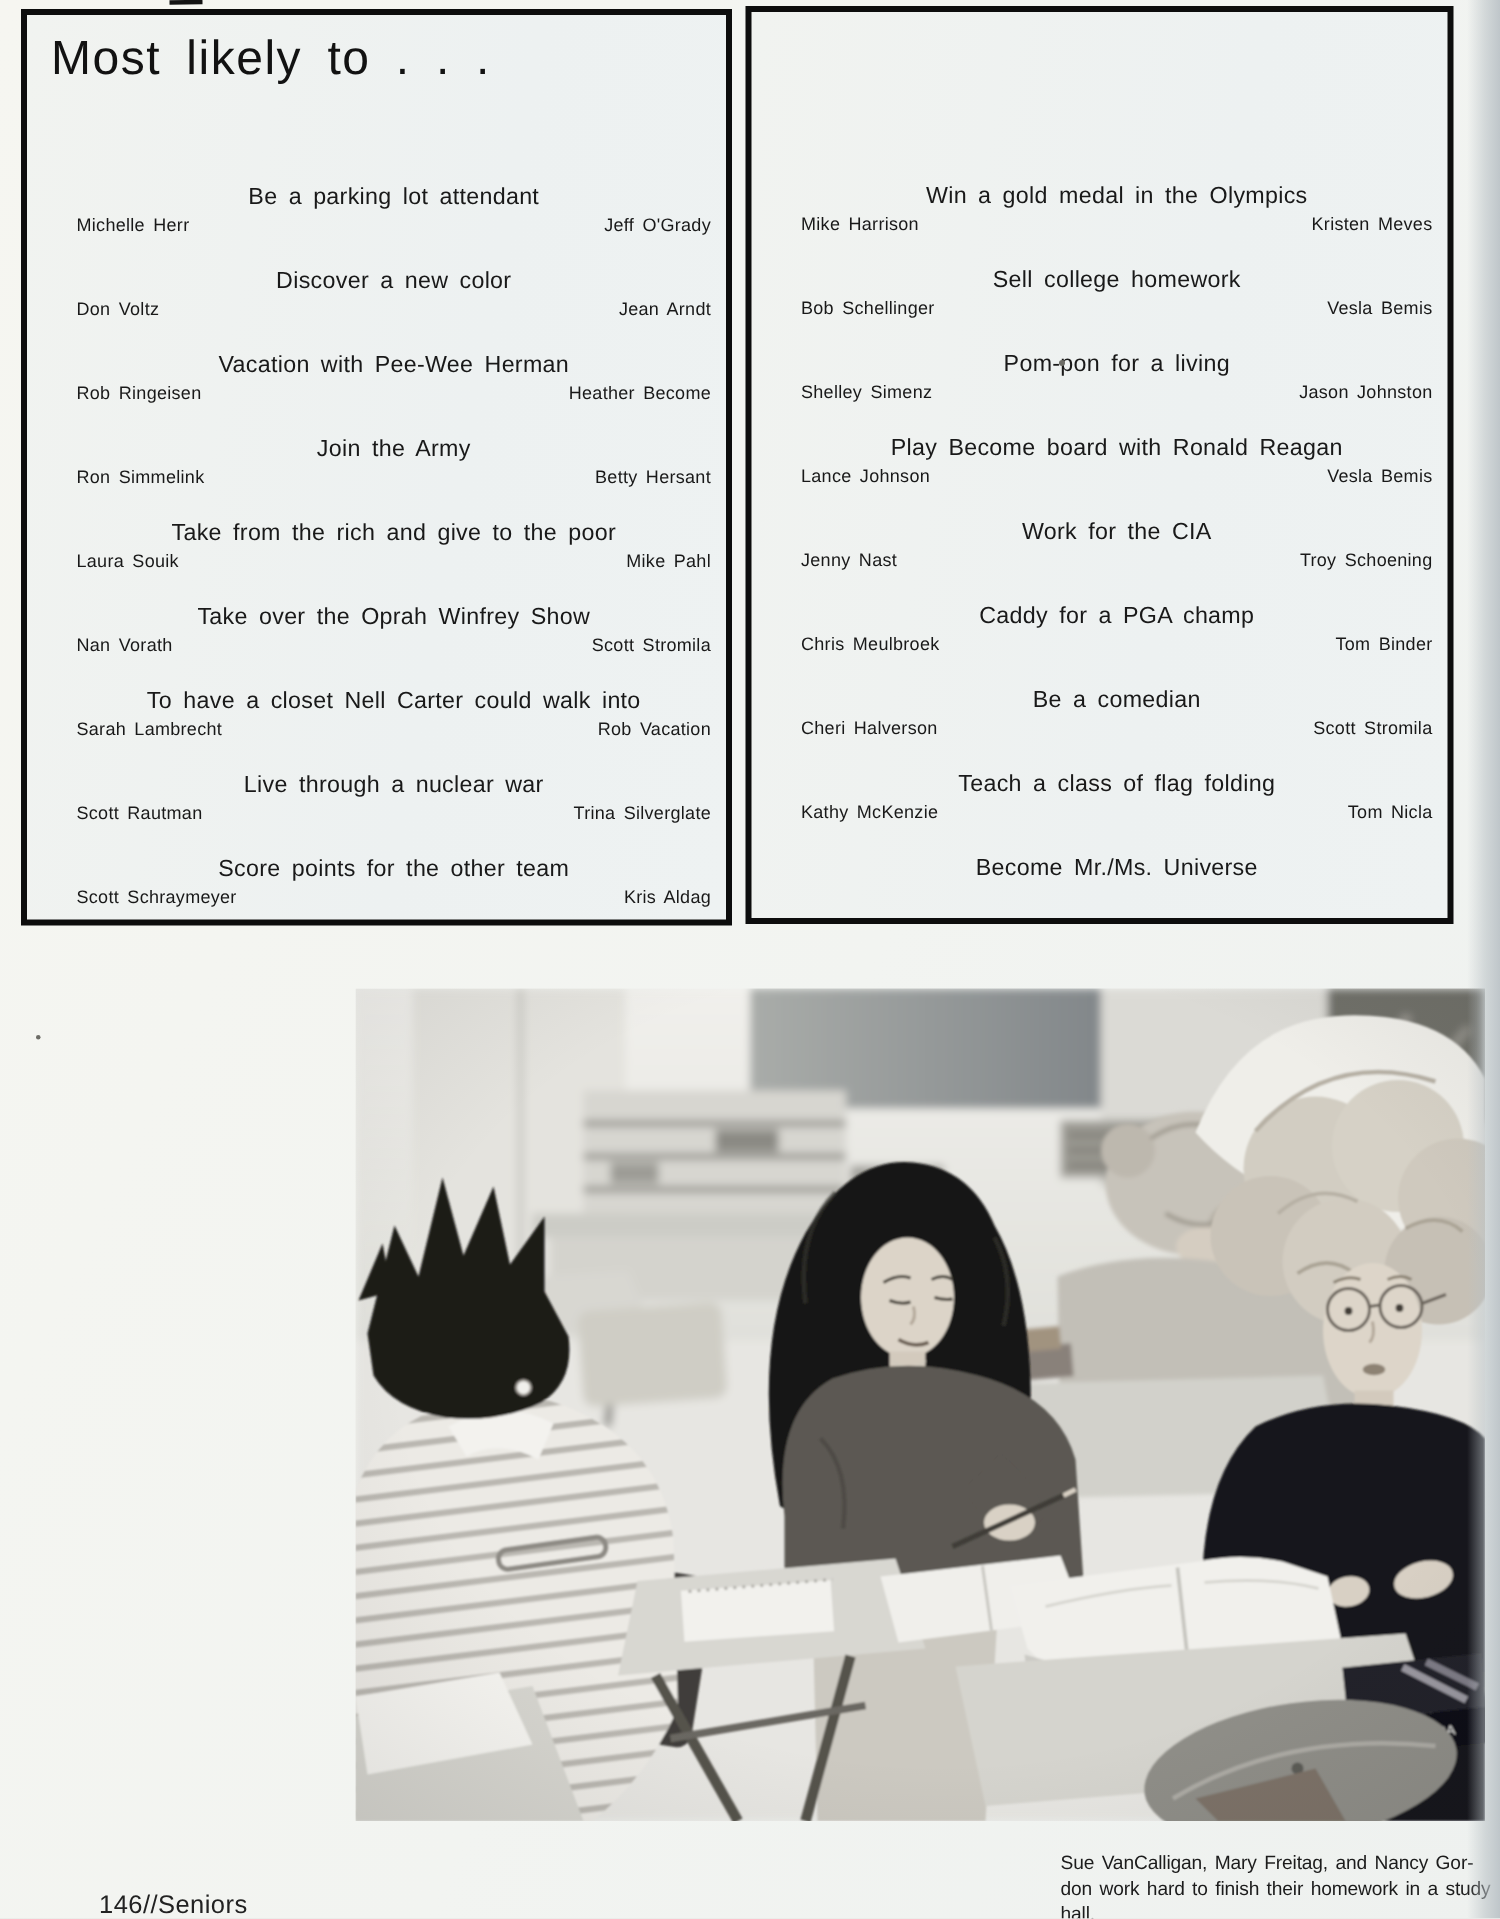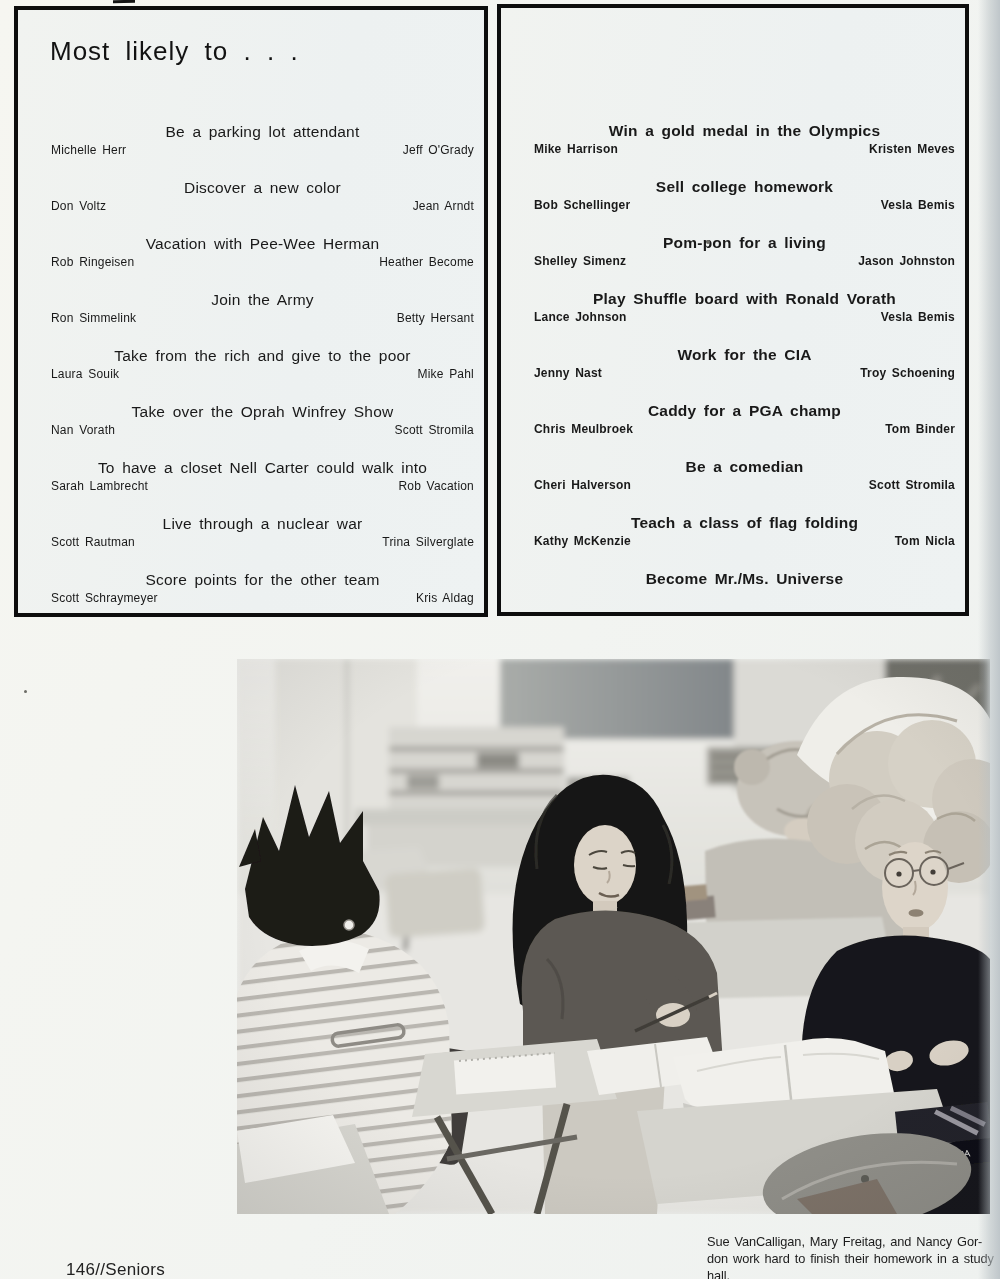--- a/index.html
+++ b/index.html
@@ -22,24 +22,24 @@
     position:absolute;left:113px;top:0;width:22px;height:3px;background:#141414;transform:rotate(-1deg);
   }
   .speck{position:absolute;width:4px;height:4px;border-radius:50%;background:#6c6c66;}
 
   
   .box{
     position:absolute;box-sizing:border-box;border:4px solid #0d0d0d;
     background:linear-gradient(100deg,#f1f3f0 0%,#edf1f1 60%,#eef2f2 100%);
   }
   .box-left{left:14px;top:6px;width:474px;height:611px;}
-  .box-right{left:497px;top:4px;width:472px;height:612px;font-weight:bold;}
+  .box-right{left:497px;top:4px;width:472px;height:612px;}
   .title{
-    position:absolute;left:16px;top:10px;margin:16px;
-    font-size:26px;font-weight:400;letter-spacing:1px;word-spacing:7px;color:#121212;
+    position:absolute;left:16px;top:10px;margin:0;
+    font-size:32px;font-weight:400;letter-spacing:1px;word-spacing:7px;color:#121212;
   }
   .entries{position:absolute;left:33px;right:10px;margin-top:32px;}
   .box-left  .entries{top:80px;}
   .box-right .entries{top:81px;}
   .entry{height:38px;margin-bottom:18px;}
   .sup{
     text-align:center;font-size:15.5px;line-height:19px;
     letter-spacing:.2px;word-spacing:3px;white-space:nowrap;color:#191919;
   }
   .names{
@@ -166,21 +166,21 @@
 
         <div class="entry">
           <div class="sup">Pom-pon for a living</div>
           <div class="names">
             <span>Shelley Simenz</span>
             <span>Jason Johnston</span>
           </div>
         </div>
 
         <div class="entry">
-          <div class="sup">Play Shuffle board with Ronald Vorath</div>
+          <div class="sup">Play Become board with Ronald Reagan</div>
           <div class="names">
             <span>Lance Johnson</span>
             <span>Vesla Bemis</span>
           </div>
         </div>
 
         <div class="entry">
           <div class="sup">Work for the CIA</div>
           <div class="names">
             <span>Jenny Nast</span>

